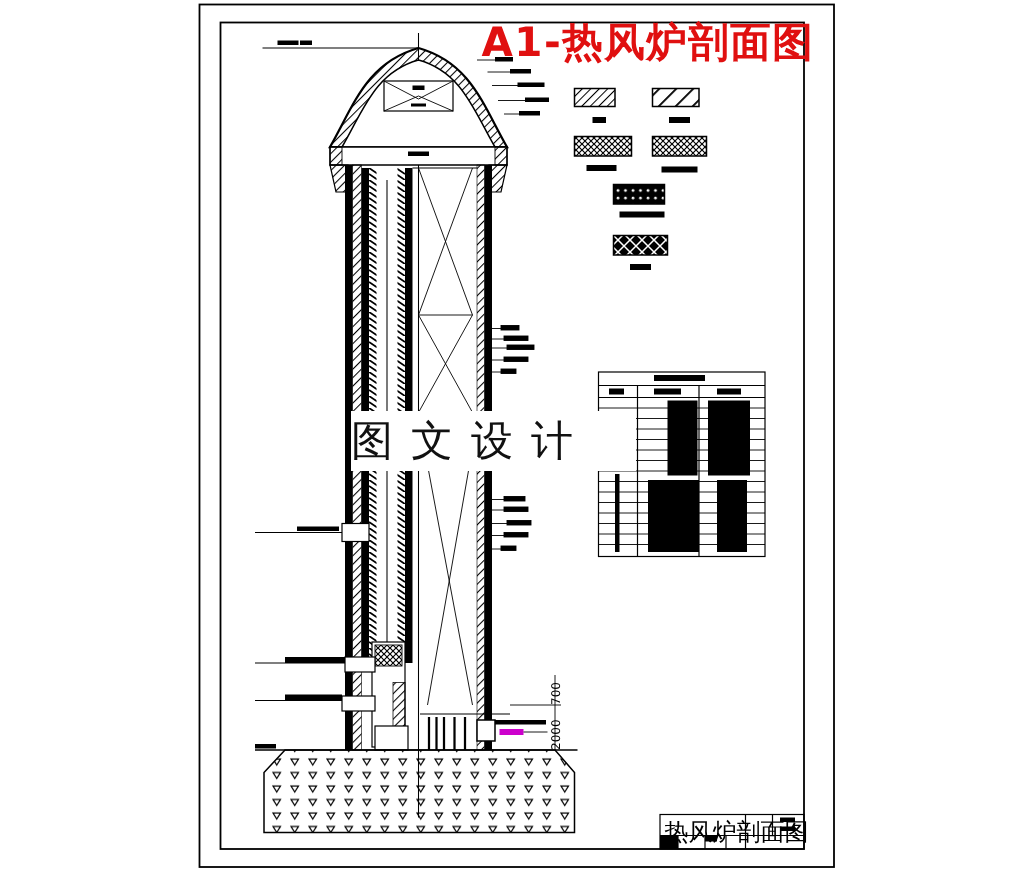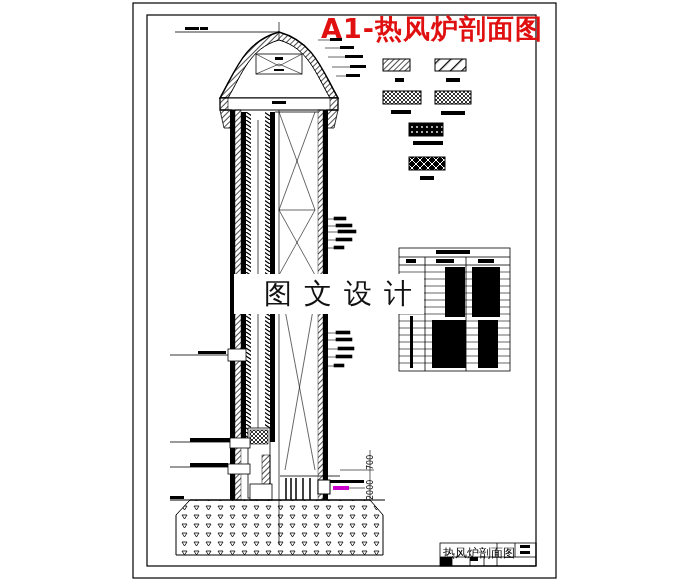--- a/index.html
+++ b/index.html
@@ -1,20 +1,20 @@
 <!DOCTYPE html>
 <html><head>
 <meta charset="utf-8">
 <style>
   html,body{margin:0;padding:0;background:#fff;}
   body{width:681px;height:584px;position:relative;overflow:hidden;font-family:"DejaVu Sans",sans-serif;}
   #sheet{position:absolute;left:0;top:0;width:681px;height:584px;}
   .title{position:absolute;left:321px;top:14px;height:30px;font-family:"DejaVu Sans",sans-serif;font-size:27px;font-weight:bold;color:#e01010;letter-spacing:1px;white-space:nowrap;line-height:30px;}
-  .watermark{position:absolute;left:234px;top:274px;width:190px;height:40px;background:#fff;font-family:"DejaVu Serif",serif;font-size:28px;color:#111;letter-spacing:12px;line-height:40px;text-align:right;}
-  .tb-name{position:absolute;left:443px;top:545px;font-size:12px;color:#000;font-family:"DejaVu Sans",sans-serif;white-space:nowrap;}
+  .watermark{position:absolute;left:234px;top:274px;width:190px;height:40px;background:#fff;font-family:"DejaVu Serif",serif;font-size:28px;color:#111;letter-spacing:12px;line-height:40px;text-align:left;}
+  .tb-name{position:absolute;left:443px;top:545px;font-size:16px;color:#000;font-family:"DejaVu Sans",sans-serif;white-space:nowrap;}
   .dim-text{position:absolute;font-family:"DejaVu Sans",sans-serif;font-size:8px;color:#000;transform:rotate(-90deg);transform-origin:left top;white-space:nowrap;}
 </style>
 </head>
 <body>
 
 <div id="sheet">
 <svg width="681" height="584" viewBox="0 0 681 584" xmlns="http://www.w3.org/2000/svg">
   <defs>
     <pattern id="hatch" width="4" height="4" patternUnits="userSpaceOnUse" patternTransform="rotate(45)">
       <line x1="0" y1="0" x2="0" y2="4" stroke="#000" stroke-width="1.4"></line>

